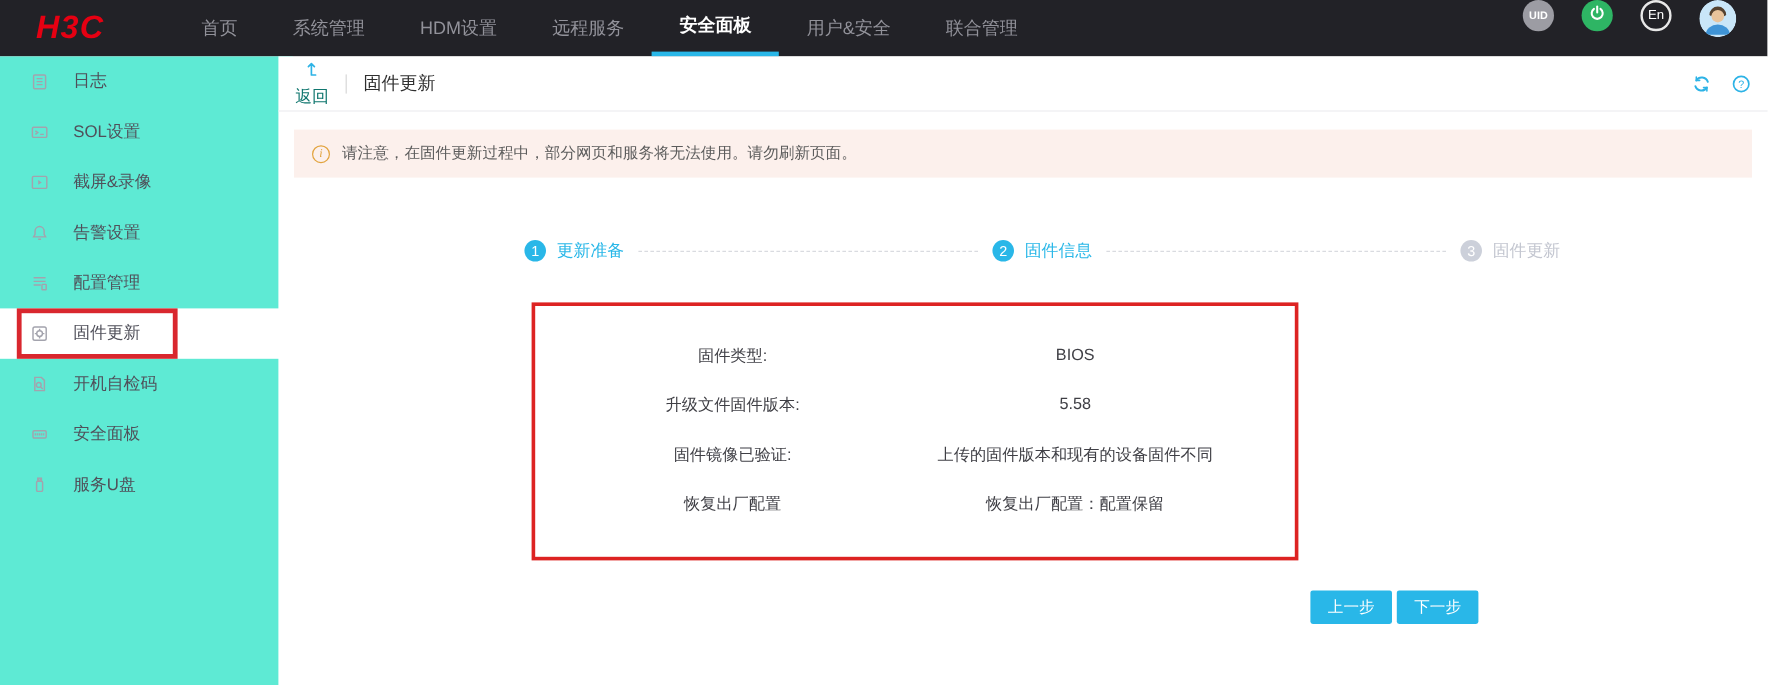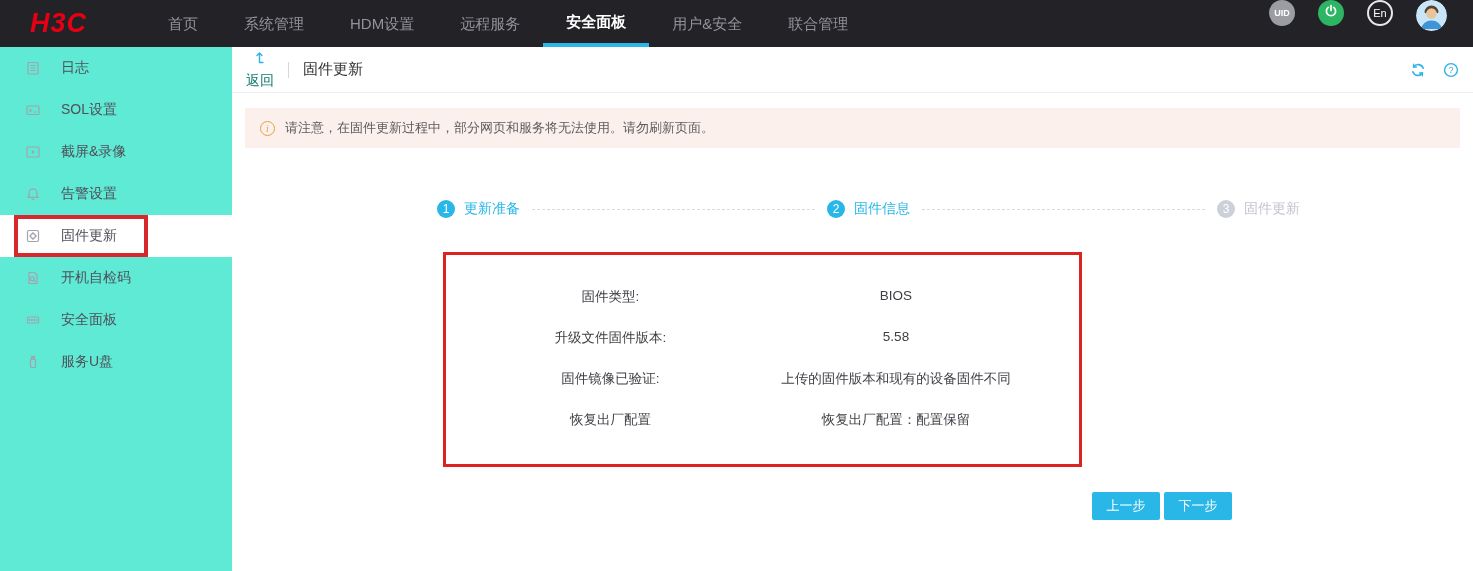--- a/index.html
+++ b/index.html
@@ -132,20 +132,29 @@
   </div>
   <div class="side-item">
     <span class="sicon">
       <svg width="16" height="16" viewBox="0 0 16 16" fill="none" stroke="#a3a3ad" stroke-width="1.2">
           <path d="M8 2.8a3.8 3.8 0 0 1 3.8 3.8v2.6l1.2 2.2H3l1.2-2.2V6.6A3.8 3.8 0 0 1 8 2.8z"></path>
           <path d="M6.8 13.4h2.4"></path>
         </svg>
     </span>
     <span>告警设置</span>
   </div>
+  <div class="side-item">
+    <span class="sicon">
+      <svg width="16" height="16" viewBox="0 0 16 16" fill="none" stroke="#a3a3ad" stroke-width="1.2">
+          <path d="M3 3.5h10M3 6.5h10M3 9.5h6"></path>
+          <rect x="10" y="9" width="3.5" height="4.5" rx="0.5"></rect>
+        </svg>
+    </span>
+    <span>配置管理</span>
+  </div>
   <div class="side-item selected">
     <span class="sicon">
       <svg width="16" height="16" viewBox="0 0 16 16" fill="none" stroke="#a3a3ad" stroke-width="1.2">
           <rect x="2.5" y="2.5" width="11" height="11" rx="1.5"></rect>
           <circle cx="8" cy="8" r="2.4"></circle>
           <path d="M8 4v1.5M8 10.5V12M4 8h1.5M10.5 8H12"></path>
         </svg>
     </span>
     <span>固件更新</span>
     <span class="red-annotation"></span>

